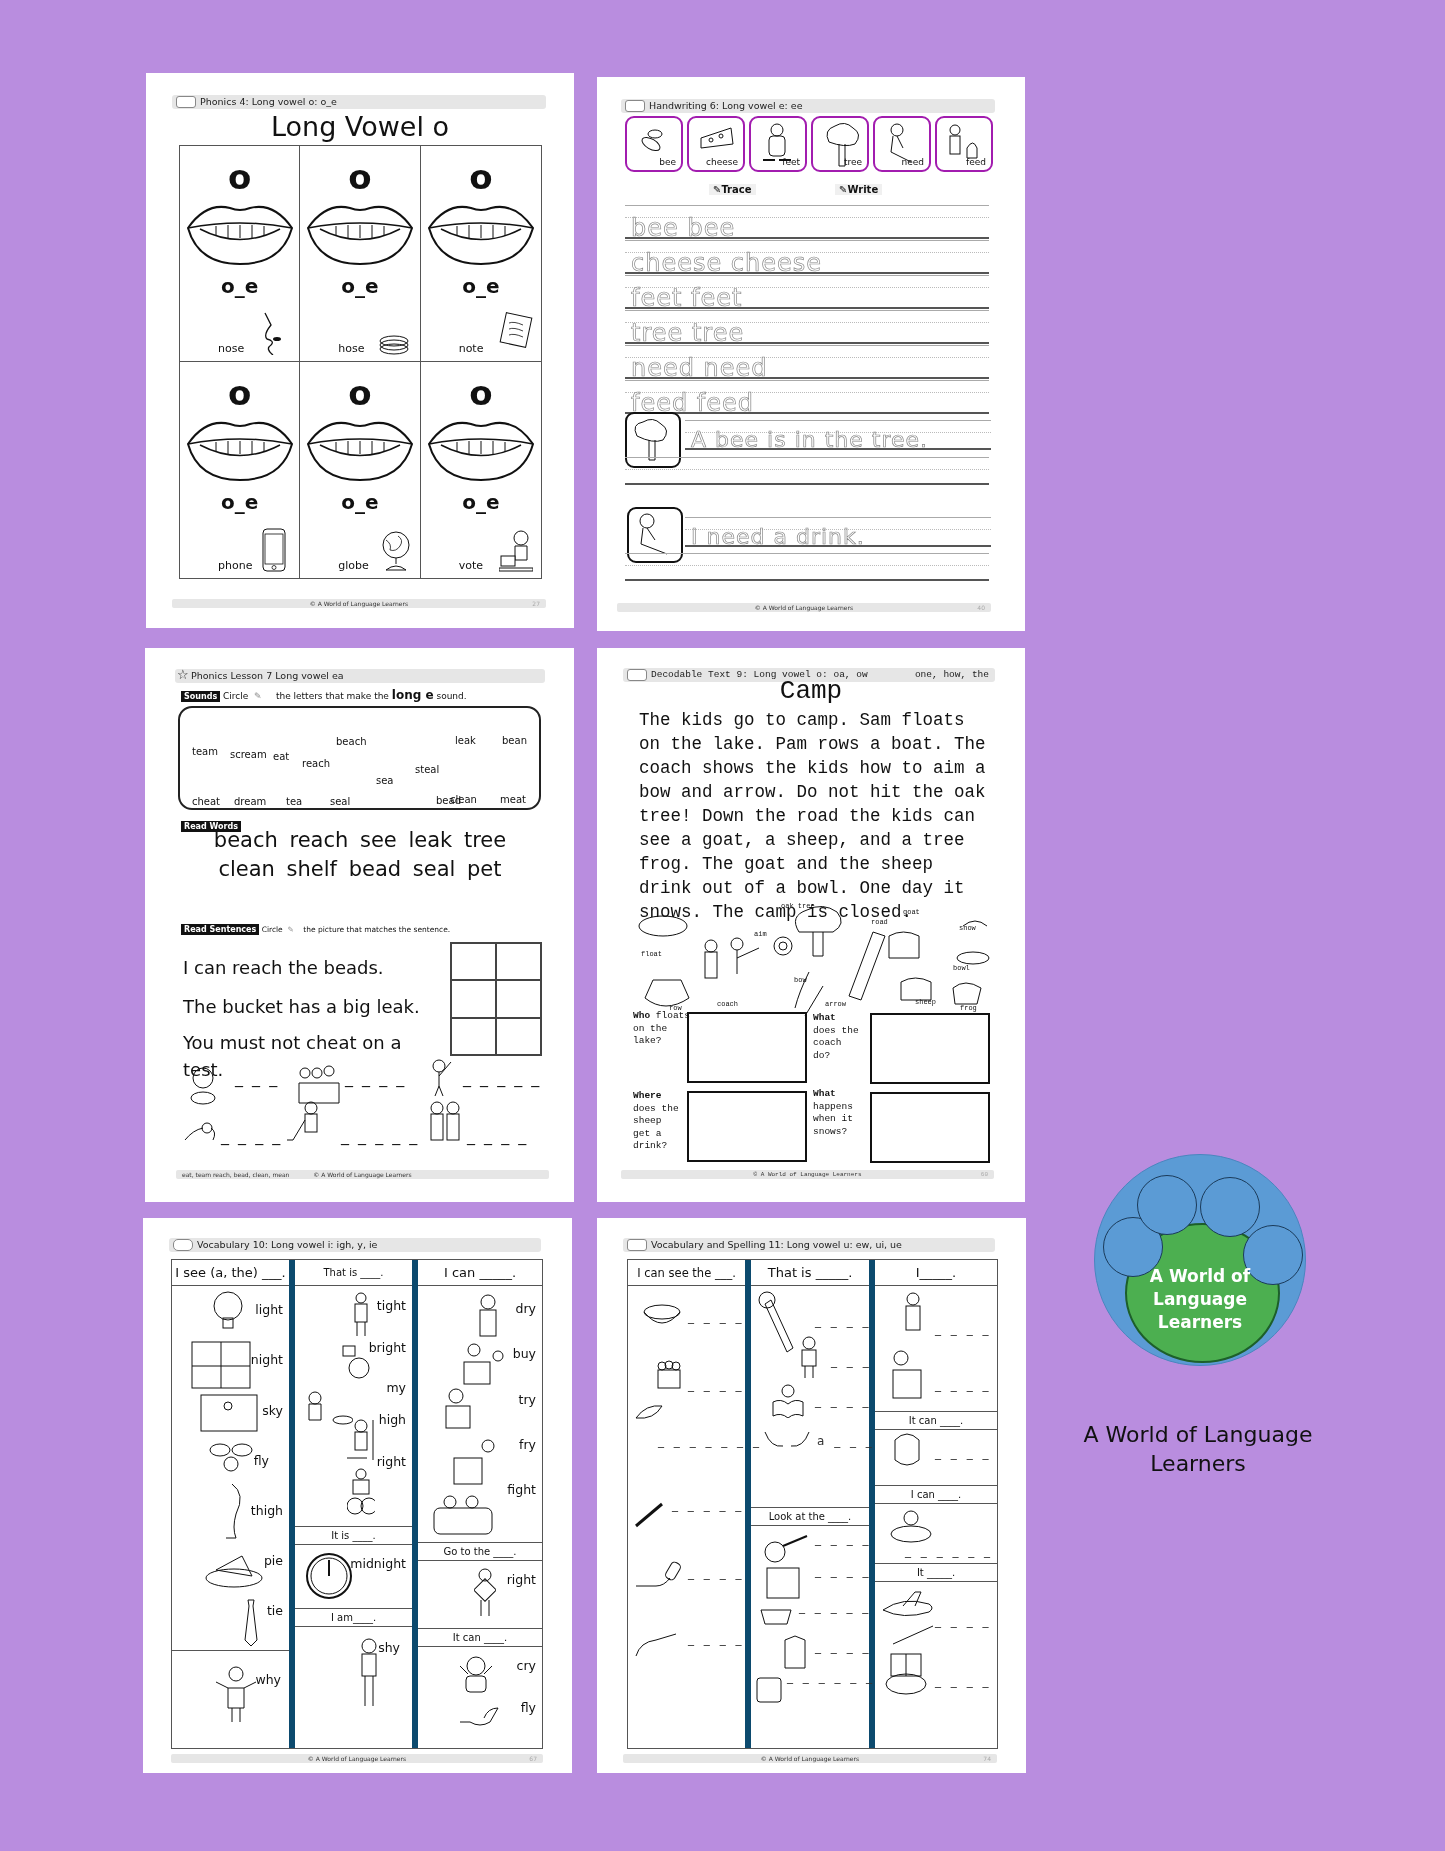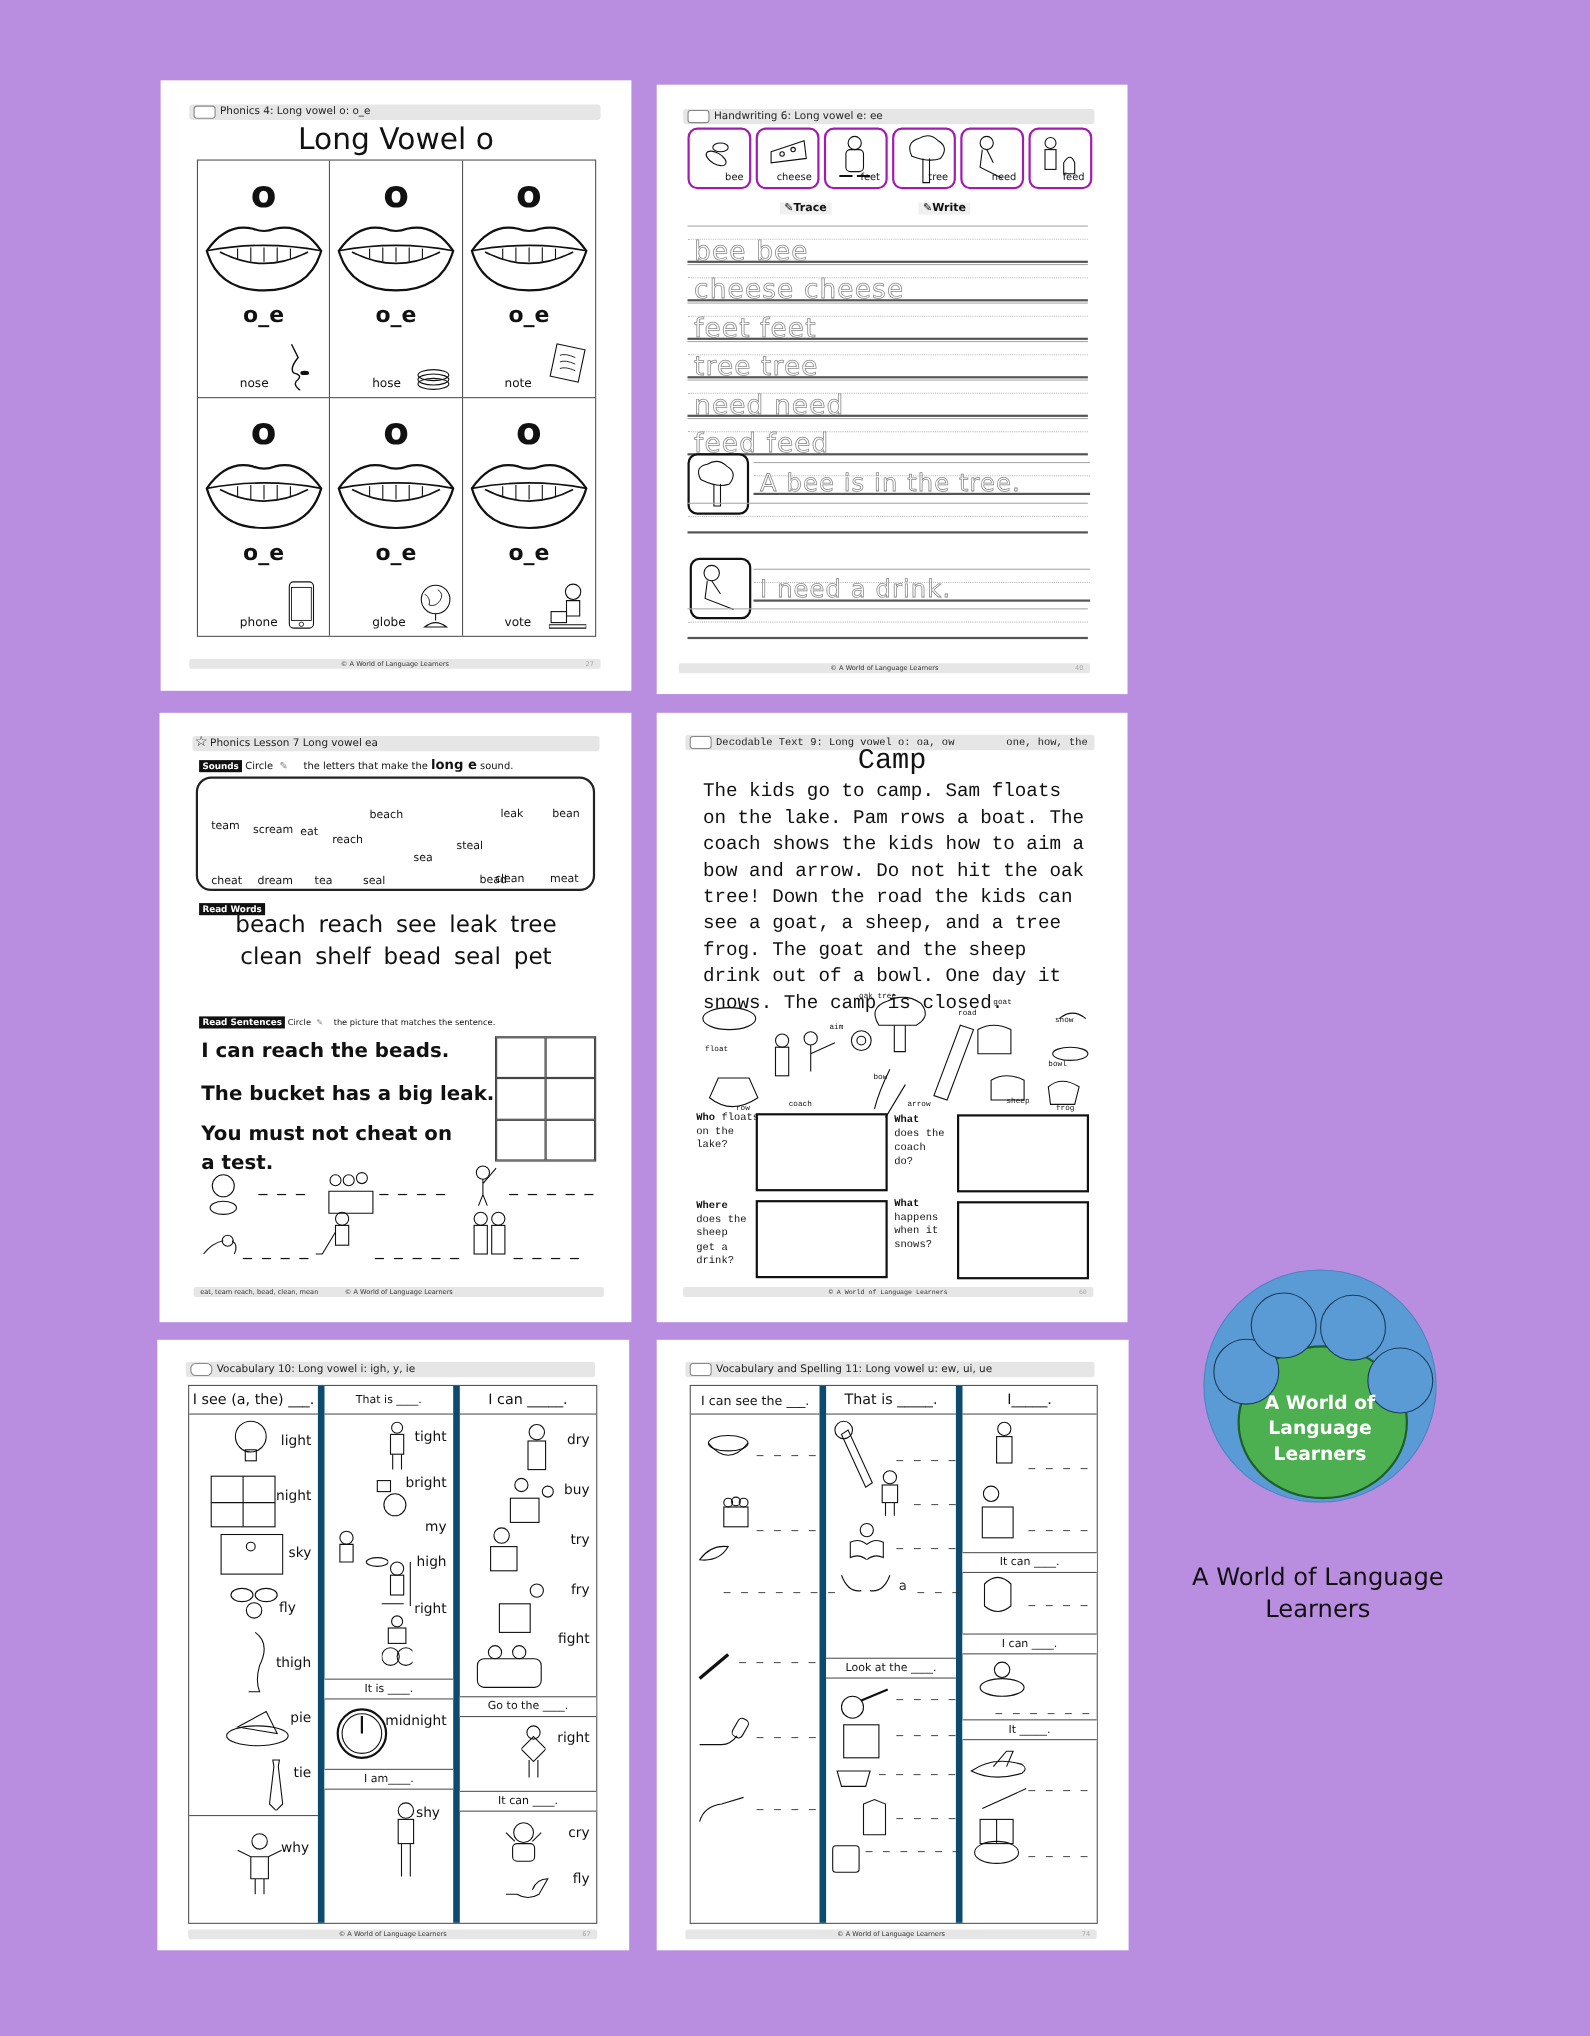--- a/index.html
+++ b/index.html
@@ -37,21 +37,21 @@
   .p2-line .base { position: absolute; bottom: 0; left: 0; right: 0; border-top: 2px solid #555; }
   .p2-line .trace { position: absolute; left: 6px; bottom: -1px; font-size: 24px; color: transparent; -webkit-text-stroke: 0.7px #888; letter-spacing: 1px; font-family: "DejaVu Sans", sans-serif; line-height: 1; }
   .p2-pic { position: absolute; width: 56px; height: 56px; border: 2px solid #111; border-radius: 9px; background: #fff; }
 
   
   .tag { display: inline-block; background: #111; color: #fff; font-size: 8px; font-weight: bold; padding: 1px 3px; }
   .p3-instr { position: absolute; font-size: 9px; white-space: nowrap; }
   .p3-sounds { position: absolute; left: 33px; top: 58px; width: 363px; height: 104px; border: 2px solid #222; border-radius: 14px; }
   .p3-w { position: absolute; font-size: 10px; }
   .p3-readwords { position: absolute; left: 20px; width: 390px; text-align: center; font-size: 21px; line-height: 29px; top: 178px; word-spacing: 5px; }
-  .p3-sent { position: absolute; left: 38px; font-size: 18px; font-weight: bold; }
+  .p3-sent { position: absolute; left: 38px; font-size: 18px; font-weight: normal; margin-top: 12px; }
   .p3-choices { position: absolute; left: 305px; top: 294px; width: 92px; height: 114px; display: grid; grid-template-columns: 1fr 1fr; grid-template-rows: repeat(3, 1fr); border: 1px solid #444; }
   .p3-choices div { border: 1px solid #444; }
   .p3-blank { position: absolute; font-size: 16px; letter-spacing: 2px; }
   .p3-fig { position: absolute; width: 40px; height: 42px; }
 
   
   .p4-title { position: absolute; left: 0; width: 100%; text-align: center; font-size: 26px; top: 28px; }
   .p4-text { position: absolute; left: 42px; top: 60px; width: 350px; font-size: 17.5px; line-height: 24px; }
   .p4-lbl { position: absolute; font-size: 7px; }
   .p4-q { position: absolute; font-size: 9.5px; line-height: 12.5px; }

